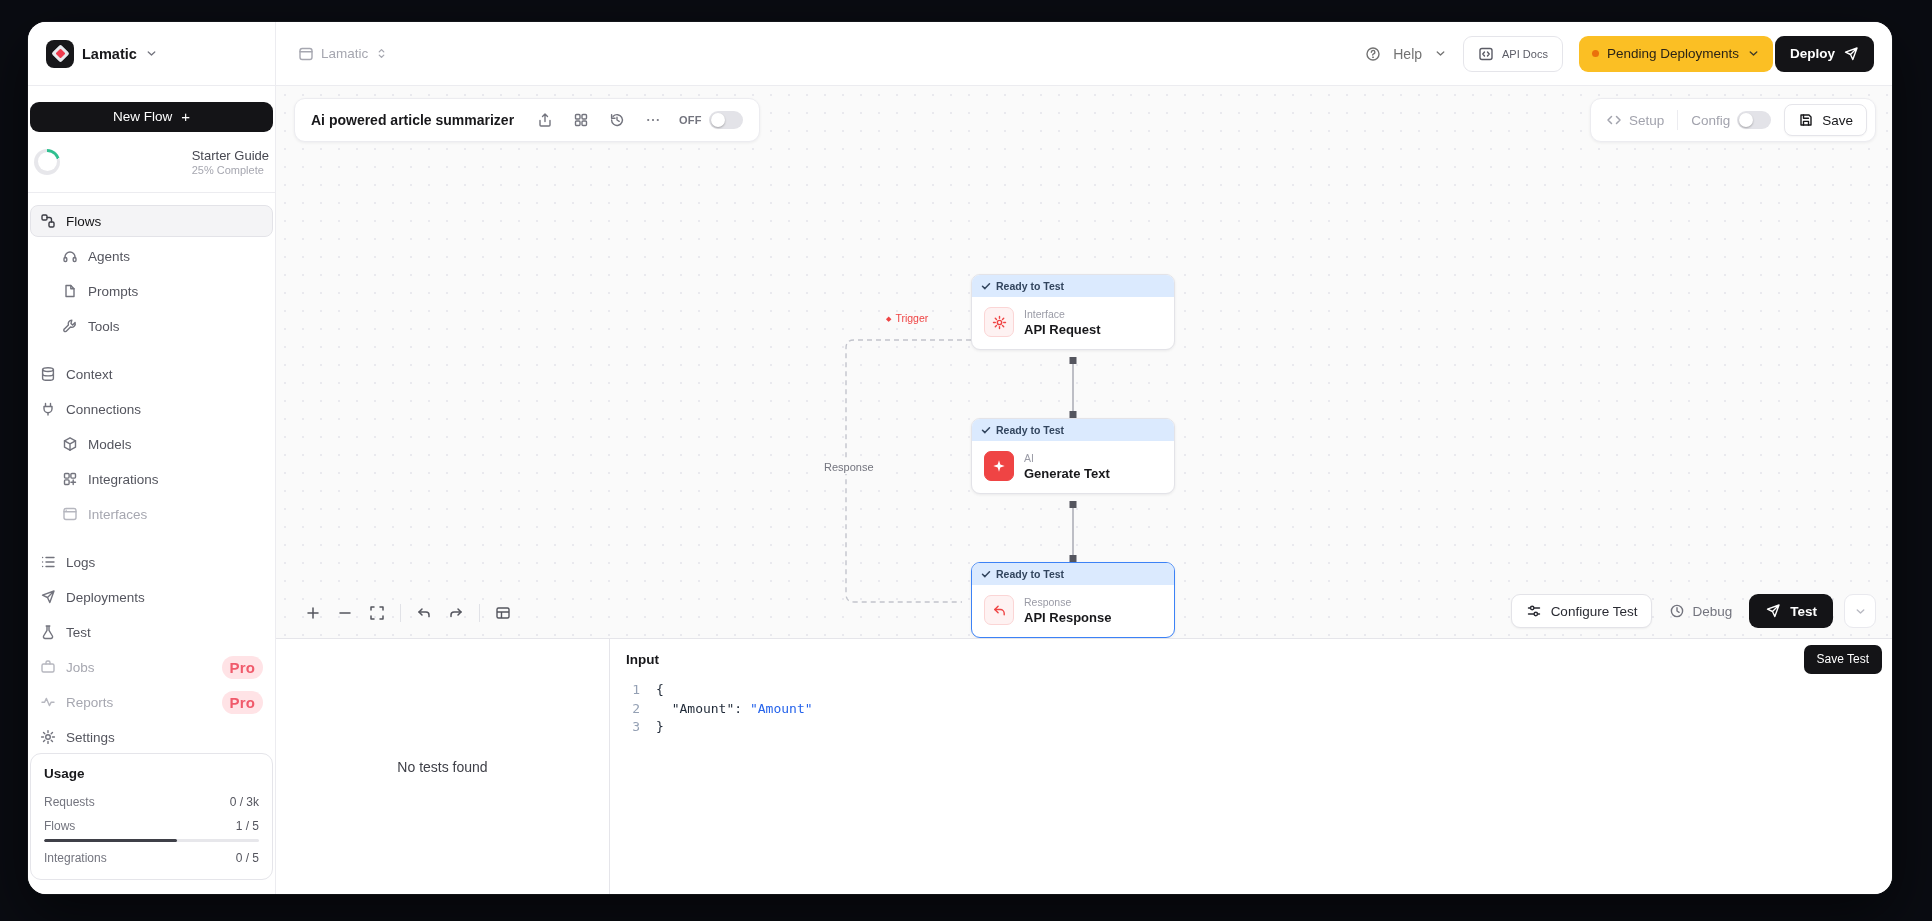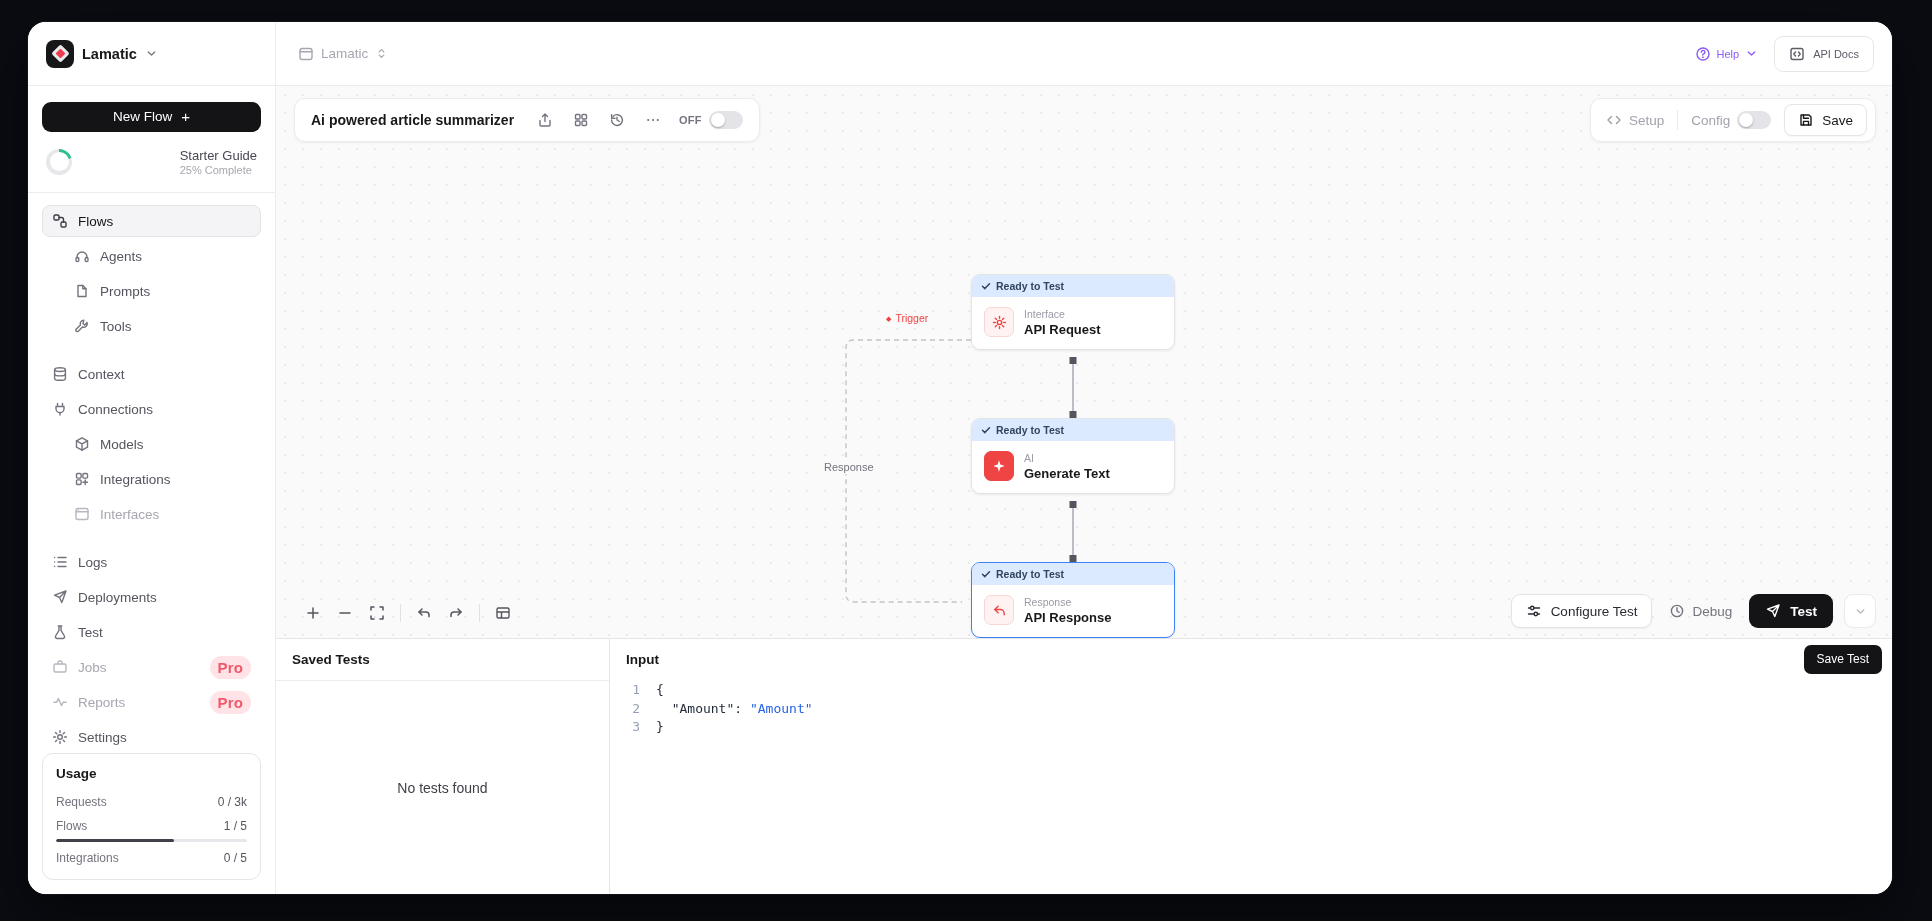--- a/index.html
+++ b/index.html
@@ -24,21 +24,21 @@
   
   .topbar { flex:0 0 64px; display:flex; border-bottom:1px solid #ececf0; background:#fff; }
   .topbar-left { width:248px; flex:none; border-right:1px solid #ececf0; display:flex; align-items:center; gap:8px; padding:0 18px; }
   .logo { width:28px; height:28px; border-radius:8px; background:#17171a; display:grid; place-items:center; }
   .logo-diamond { width:13px; height:13px; background:#e8eaee; transform:rotate(45deg); border-radius:2px; display:grid; place-items:center; }
   .logo-diamond::after { content:""; width:7px; height:7px; background:#ef3b4e; border-radius:1px; }
   .brand { font-size:14.5px; font-weight:700; color:#18181b; }
   .topbar-main { flex:1; display:flex; align-items:center; justify-content:space-between; padding:0 18px 0 22px; min-width:0; }
   .breadcrumb { display:flex; align-items:center; gap:7px; color:#a6a7b0; font-size:13.5px; cursor:pointer; }
   .topbar-right { display:flex; align-items:center; gap:16px; }
-  .help-group { display:flex; align-items:center; gap:6px; color:#8b5cf6; font-size:11px; cursor:pointer; }
+  .help-group { display:flex; align-items:center; gap:12px; color:#737373; font-size:14px; cursor:pointer; }
   .btn-outline {
     display:flex; align-items:center; gap:8px; height:36px; padding:0 14px;
     border:1px solid #e5e5ea; border-radius:9px; background:#fff;
     color:#5b5c66; font-size:11px; font-family:inherit; cursor:pointer;
   }
   .split-group { display:flex; gap:2px; }
   .btn-pending {
     display:flex; align-items:center; gap:8px; height:36px; padding:0 13px;
     background:#fbbf24; border:none; border-radius:9px; color:#2b2416;
     font-size:13.5px; font-weight:500; font-family:inherit; cursor:pointer;
@@ -47,21 +47,21 @@
   .btn-deploy {
     display:flex; align-items:center; gap:8px; height:36px; padding:0 15px;
     background:#141417; border:none; border-radius:9px; color:#fff;
     font-size:13.5px; font-weight:600; font-family:inherit; cursor:pointer;
   }
 
   
   .body-row { flex:1; display:flex; min-height:0; }
 
   
-  .sidebar { width:248px; flex:none; border-right:1px solid #ececf0; background:#fff; display:flex; flex-direction:column; padding:16px 14px 14px; overflow:hidden; }
+  .sidebar { width:248px; flex:none; border-right:1px solid #ececf0; background:#fff; display:flex; flex-direction:column; padding:16px 2px 14px; overflow:hidden; }
   .btn-newflow {
     height:38px; background:#141417; color:#fff; border:none; border-radius:9px;
     font-size:13.5px; font-weight:500; font-family:inherit; display:flex; align-items:center;
     justify-content:center; gap:9px; cursor:pointer;
   }
   .newflow-plus { font-size:15px; font-weight:400; }
   .starter { display:flex; align-items:center; gap:10px; margin:16px 4px 0; cursor:pointer;justify-content:space-between; }
   .ring { width:26px; height:26px; border-radius:50%; background:conic-gradient(#2fbf8f 0 72deg, #e7e7eb 72deg 360deg); display:grid; place-items:center; }
   .ring::after { content:""; width:19px; height:19px; background:#fff; border-radius:50%; }
   .starter-title { font-size:13px; font-weight:500; color:#474851; line-height:1.25; }
@@ -211,20 +211,35 @@
               <path d="M4 6.2l4 3.6 4-3.6"></path>
             </svg>
         </div>
         <button class="btn-outline">
           <svg class="icn" viewBox="0 0 16 16" fill="none" stroke="currentColor" stroke-width="1.4" stroke-linecap="round" stroke-linejoin="round">
               <rect x="2" y="2.5" width="12" height="11" rx="2"></rect>
               <path d="M6.5 6L4.8 8l1.7 2M9.5 6l1.7 2-1.7 2"></path>
             </svg>
           <span>API Docs</span>
         </button>
+        <div class="split-group">
+          <button class="btn-pending">
+            <span class="dot"></span>
+            <span>Pending Deployments</span>
+            <svg class="icn-sm" viewBox="0 0 16 16" fill="none" stroke="#3f3a28" stroke-width="1.7" stroke-linecap="round" stroke-linejoin="round">
+                <path d="M4 6.2l4 3.6 4-3.6"></path>
+              </svg>
+          </button>
+          <button class="btn-deploy">
+            <span>Deploy</span>
+            <svg class="icn" viewBox="0 0 16 16" fill="none" stroke="currentColor" stroke-width="1.4" stroke-linecap="round" stroke-linejoin="round">
+                <path d="M14 2L7.5 8.5M14 2L9.8 13.5l-2.3-5-5-2.3z"></path>
+              </svg>
+          </button>
+        </div>
       </div>
     </div>
   </header>
 
   <div class="body-row">
 
     <aside class="sidebar">
       <button class="btn-newflow">
         <span>New Flow</span>
         <span class="newflow-plus">+</span>
@@ -575,21 +590,20 @@
           <button class="btn-more">
             <svg class="icn-sm" viewBox="0 0 16 16" fill="none" stroke="currentColor" stroke-width="1.7" stroke-linecap="round" stroke-linejoin="round">
                 <path d="M4 6.2l4 3.6 4-3.6"></path>
               </svg>
           </button>
         </div>
       </div>
 
       <div class="bottom-panel">
         <div class="saved-tests">
-          <div class="panel-head">Saved Tests</div>
           <div class="saved-body">No tests found</div>
         </div>
         <div class="input-panel">
           <div class="input-head">
             <span class="input-title">Input</span>
             <button class="btn-savetest">Save Test</button>
           </div>
           <div class="code-area">
             <div class="code-line">
               <span class="gutter">1</span><span class="tok-brace">{</span>

